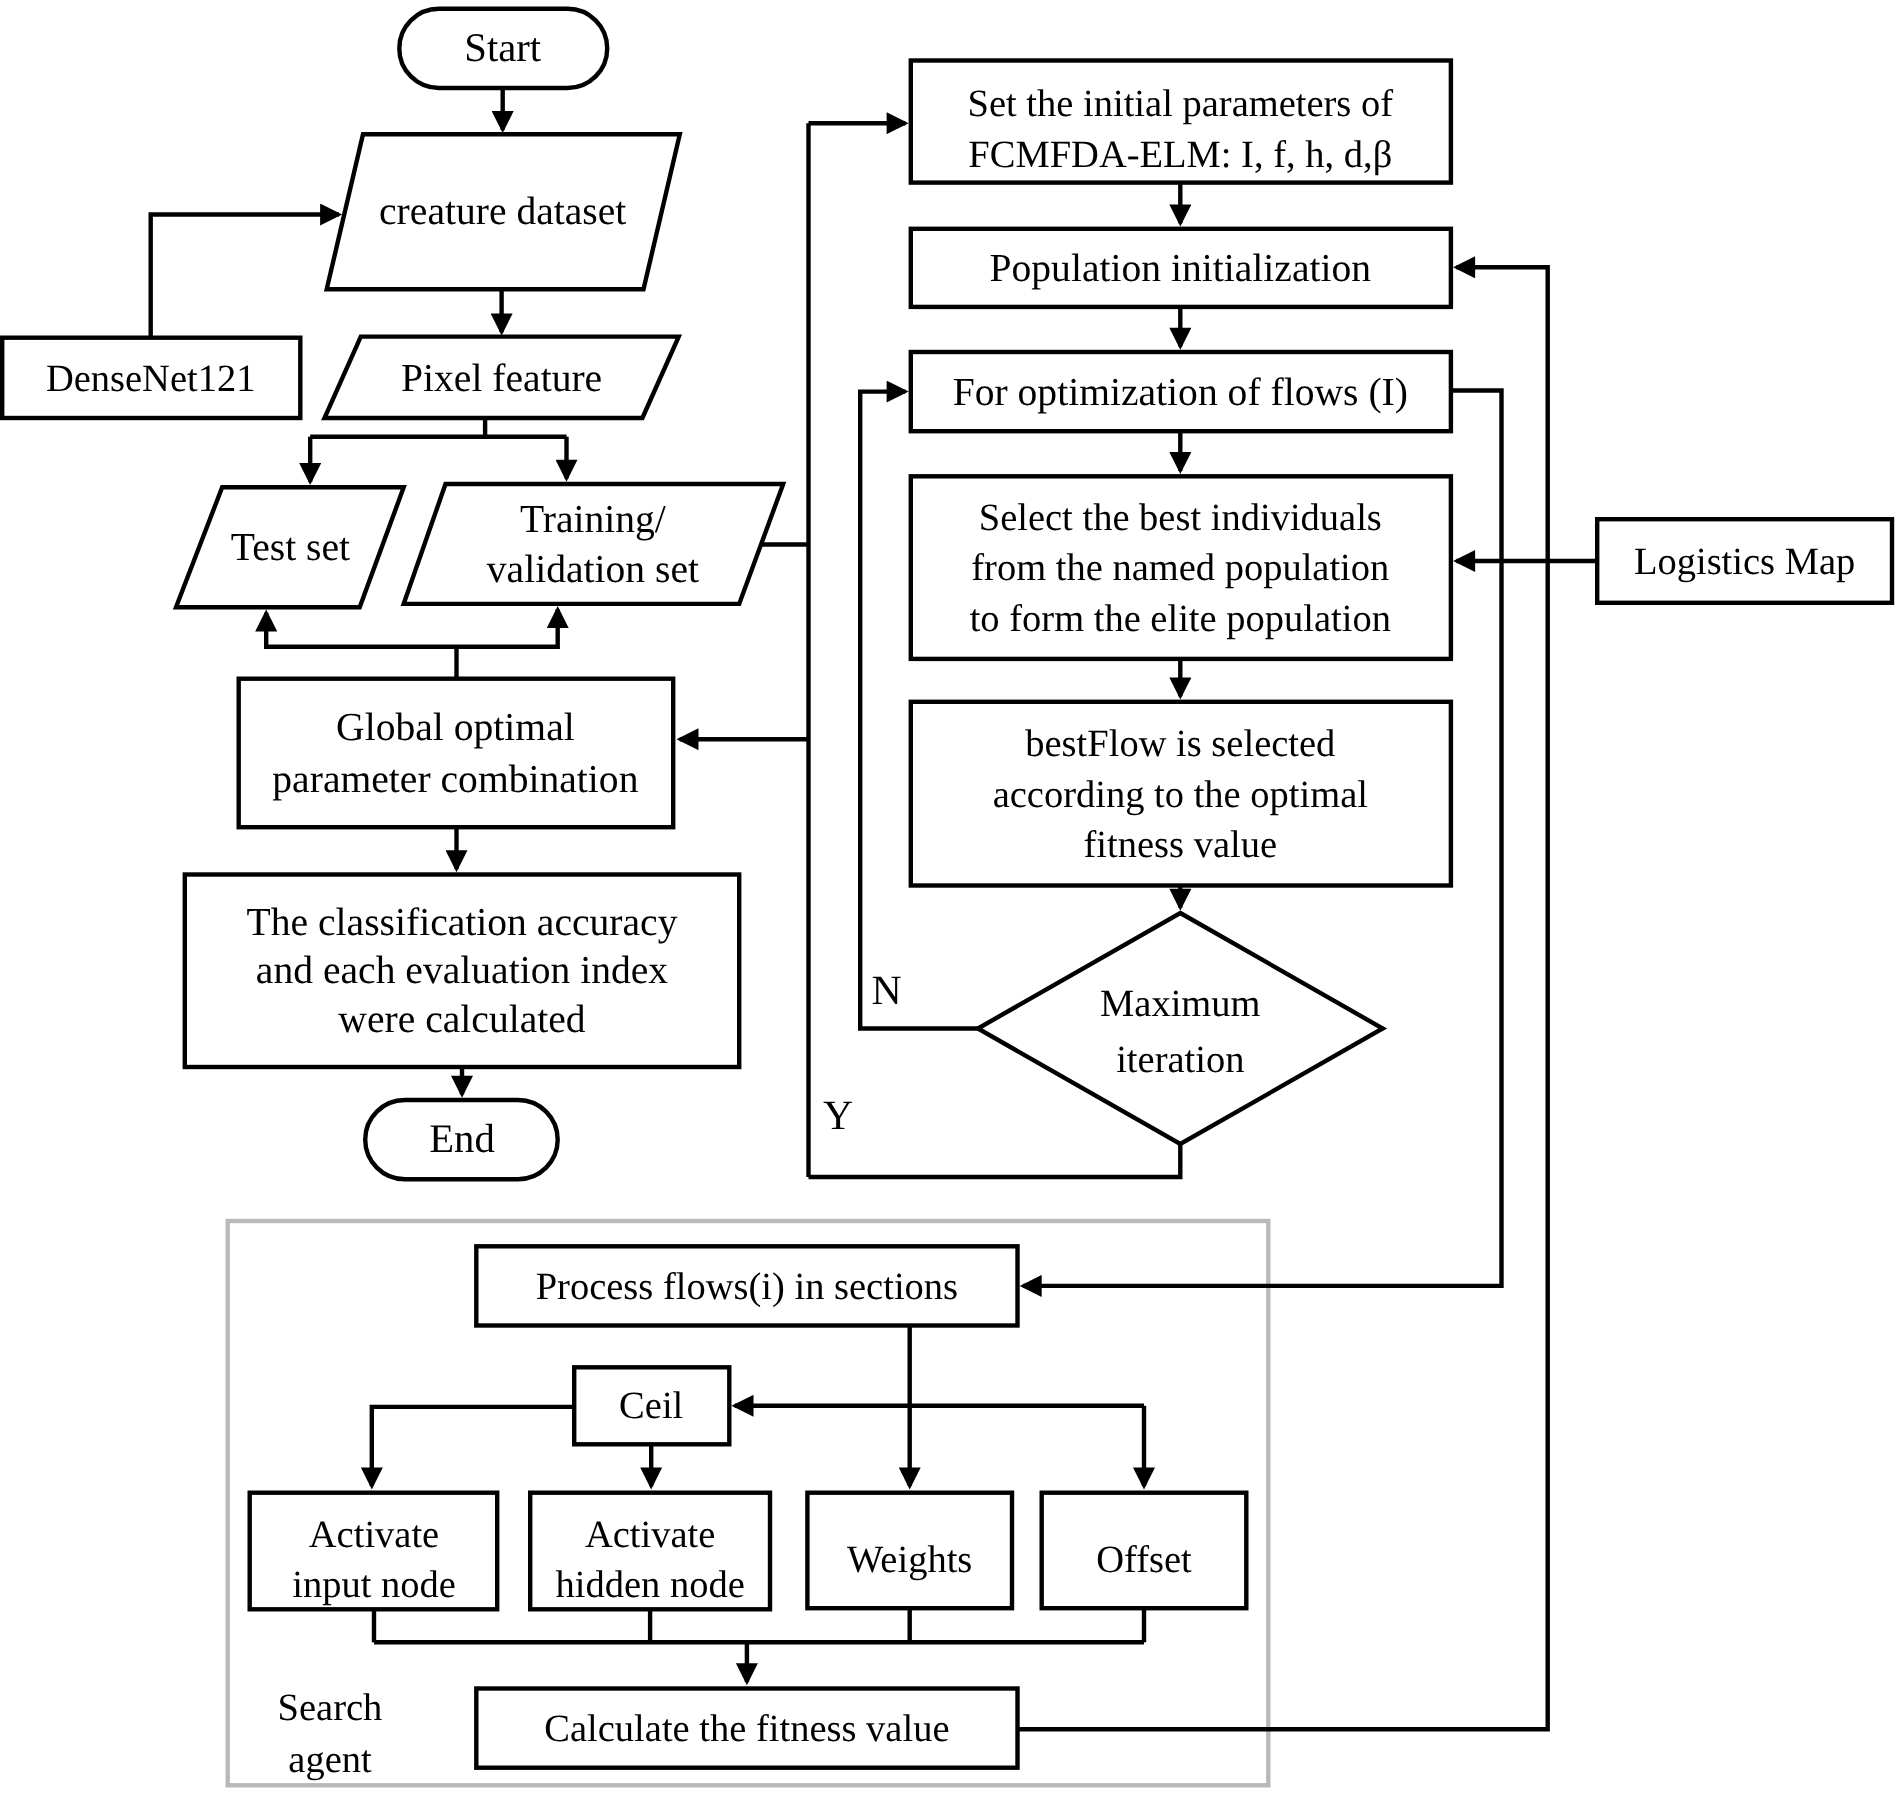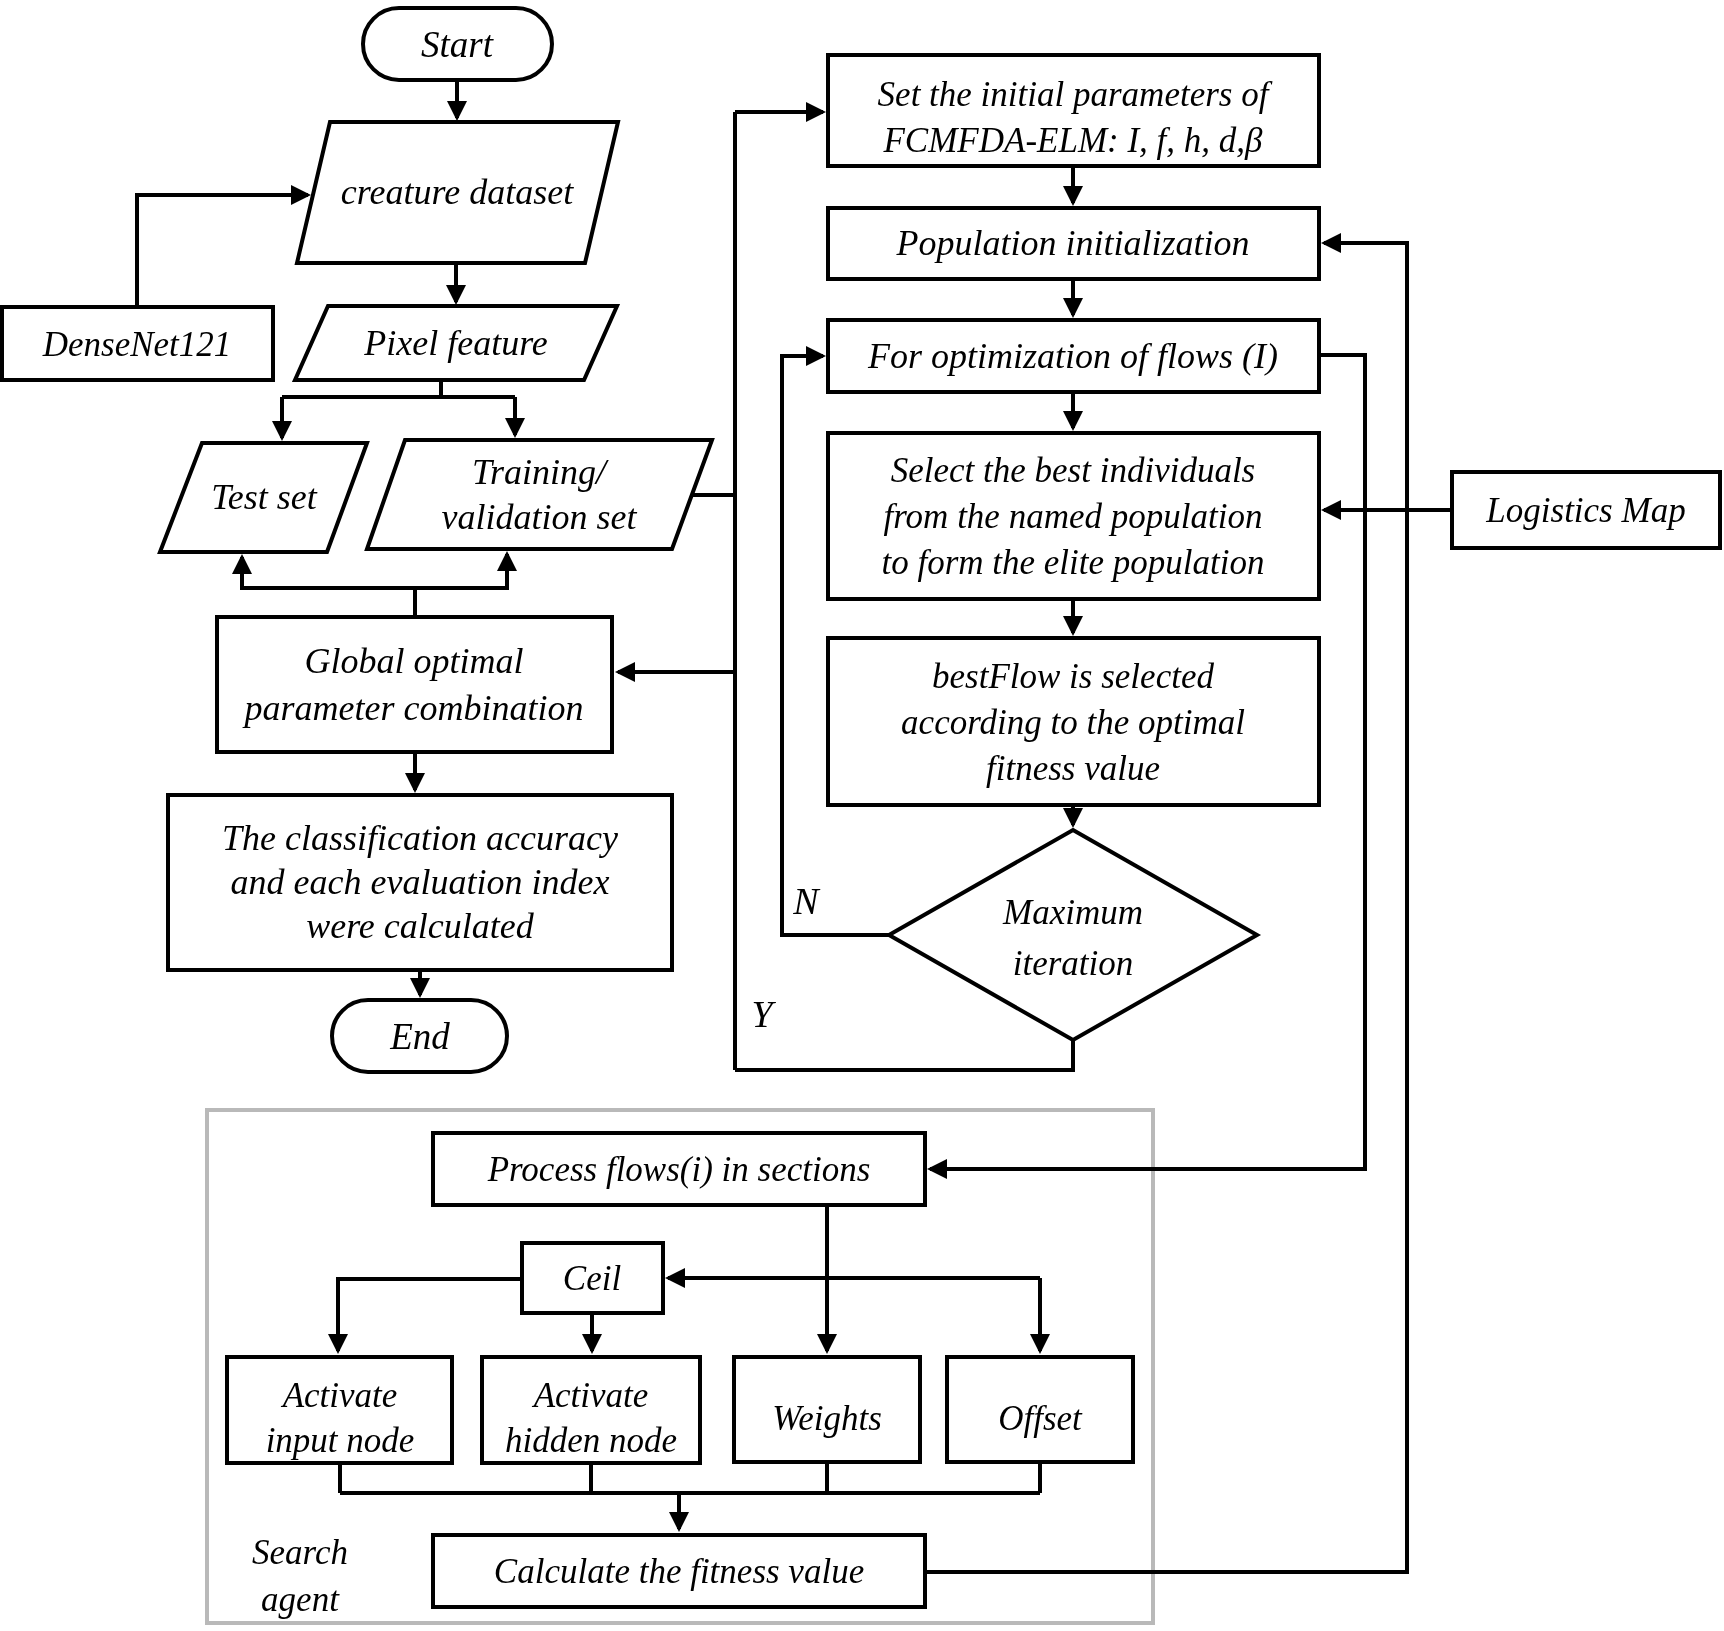--- a/index.html
+++ b/index.html
@@ -4,21 +4,20 @@
 <style>
   html, body {
     margin: 0;
     padding: 0;
     background: #ffffff;
   }
   .page {
     width: 100%;
     max-width: 1724px;
     margin: 0 auto;
-    font-style: italic;
   }
   svg {
     display: block;
     width: 100%;
     height: auto;
     font-family: "Liberation Serif", "DejaVu Serif", serif;
   }
   .node-shape {
     fill: #ffffff;
     stroke: #000000;

